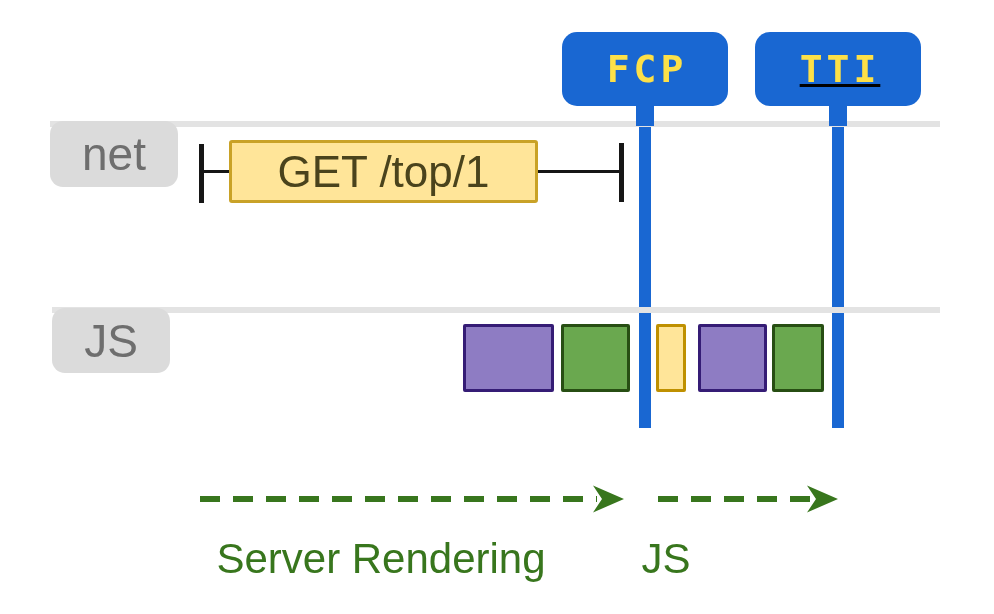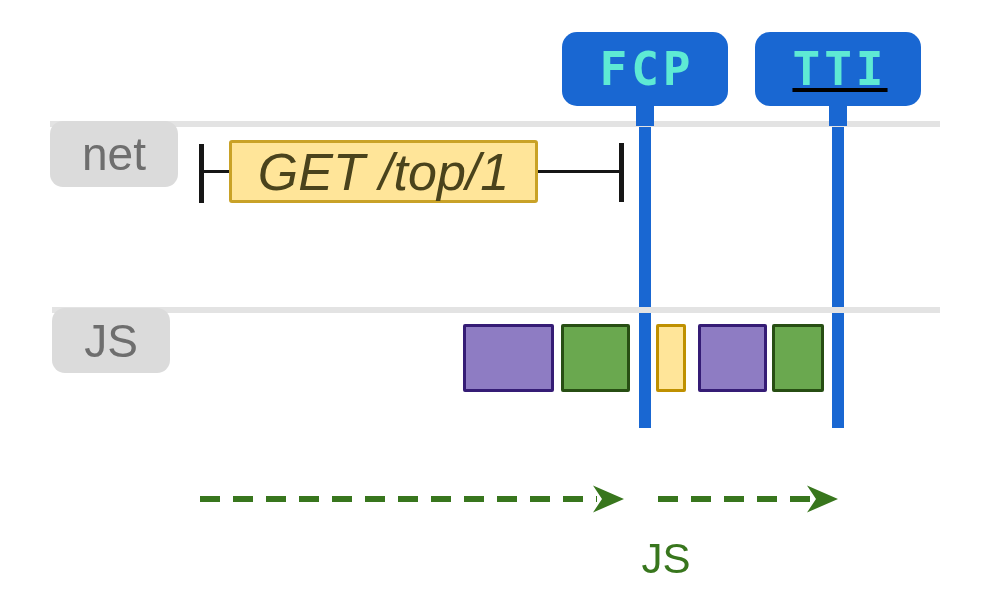--- a/index.html
+++ b/index.html
@@ -8,41 +8,41 @@
     font-family:"Liberation Sans",sans-serif;
   }
   
   .marker-line{position:absolute;top:100px;height:328px;width:12px;background:var(--blue);z-index:1;}
   .marker-stem{position:absolute;top:96px;height:30px;width:18px;background:var(--blue);z-index:4;}
   .marker-badge{
     position:absolute;top:32px;width:166px;height:74px;background:var(--blue);
     border-radius:15px;z-index:5;display:flex;align-items:center;justify-content:center;
   }
   .marker-badge span{
-    color:#5eead4;font-family:"DejaVu Sans Mono",monospace;font-weight:700;
-    font-size:46px;letter-spacing:4px;padding-left:4px;
+    color:#fde047;font-family:"DejaVu Sans Mono",monospace;font-weight:700;
+    font-size:38px;letter-spacing:4px;padding-left:4px;
   }
   
   .track-line{position:absolute;height:6px;background:var(--track-gray);z-index:2;}
   .net-line{left:50px;top:121px;width:890px;}
   .js-line{left:52px;top:307px;width:888px;}
   .tab{
     position:absolute;background:var(--tab-gray);border-radius:13px;z-index:3;
     display:flex;align-items:center;justify-content:center;
   }
   .net-tab{left:50px;top:121px;width:128px;height:66px;}
   .js-tab{left:52px;top:308px;width:118px;height:65px;}
   .tab span{color:var(--tab-text);font-size:46px;line-height:1;}
   
   .request-bar{
     position:absolute;left:229px;top:140px;width:309px;height:63px;box-sizing:border-box;
     background:var(--yellow-fill);border:3px solid var(--request-border);border-radius:3px;
     display:flex;align-items:center;justify-content:center;z-index:3;
   }
-  .request-bar span{color:#4a431c;font-size:52px;line-height:1;white-space:nowrap;font-style:italic;}
+  .request-bar span{color:#4a431c;font-size:44px;line-height:1;white-space:nowrap;}
   
   .js-block{position:absolute;top:324px;height:68px;box-sizing:border-box;border:3px solid;border-radius:2px;z-index:3;}
   .js-block.purple{background:var(--purple-fill);border-color:var(--purple-border);}
   .js-block.green{background:var(--green-fill);border-color:var(--green-border);}
   .js-block.yellow{background:var(--yellow-fill);border-color:var(--yellow-border);}
   
   .decor{position:absolute;left:0;top:0;z-index:2;pointer-events:none;}
   
   .phase-label{
     position:absolute;top:536px;transform:translateX(-50%);
@@ -95,15 +95,16 @@
   </div>
 
   <div id="js-blocks">
       <div class="js-block purple" style="left: 463px; width: 91px;"></div>
       <div class="js-block green" style="left: 561px; width: 69px;"></div>
       <div class="js-block yellow" style="left: 656px; width: 30px;"></div>
       <div class="js-block purple" style="left: 698px; width: 69px;"></div>
       <div class="js-block green" style="left: 772px; width: 52px;"></div>
     </div>
 
+  <div class="phase-label" style="left: 381px;">Server Rendering</div>
   <div class="phase-label" style="left: 666px;">JS</div>
 
 </div>
 
 </body></html>

